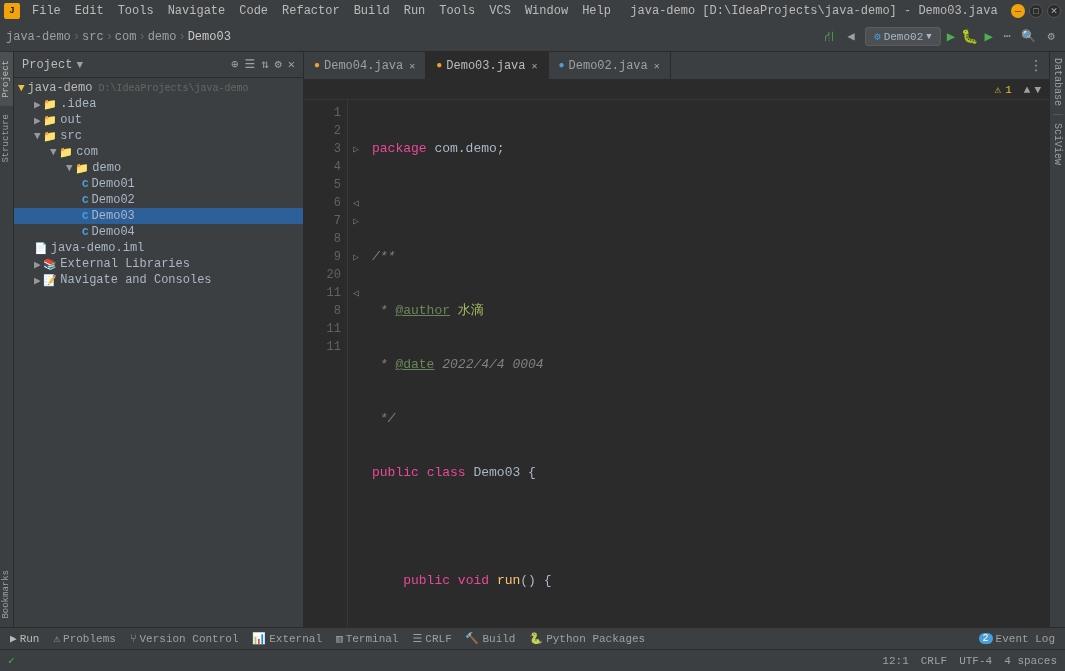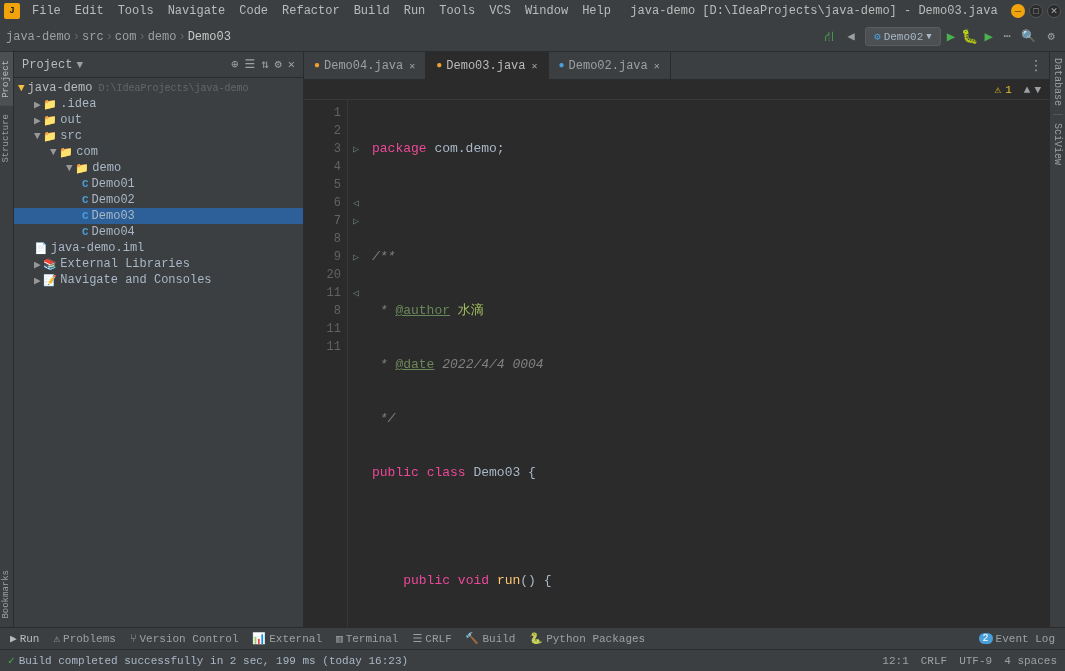--- a/index.html
+++ b/index.html
@@ -408,21 +408,20 @@
   </div>
   <div class="event-log-btn">
     <span style="background:#4a9eda;color:#fff;padding:0 4px;border-radius:8px;font-size:10px;">2</span>
     <span>Event Log</span>
   </div>
 </div>
 
 <div class="status-bar">
   <div class="status-left">
     <span class="status-icon">✓</span>
-    <span class="status-msg">Build completed successfully in 2 sec, 199 ms (today 16:23)</span>
   </div>
   <div class="status-right">
     <span class="status-item">12:1</span>
     <span class="status-item">CRLF</span>
-    <span class="status-item">UTF-9</span>
+    <span class="status-item">UTF-4</span>
     <span class="status-item">4 spaces</span>
   </div>
 </div>
 
 </body></html>

